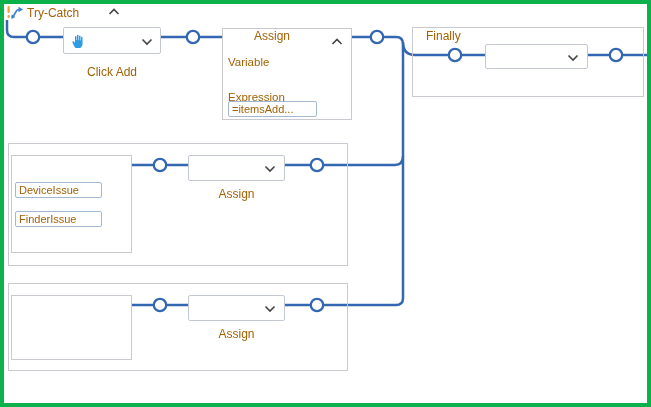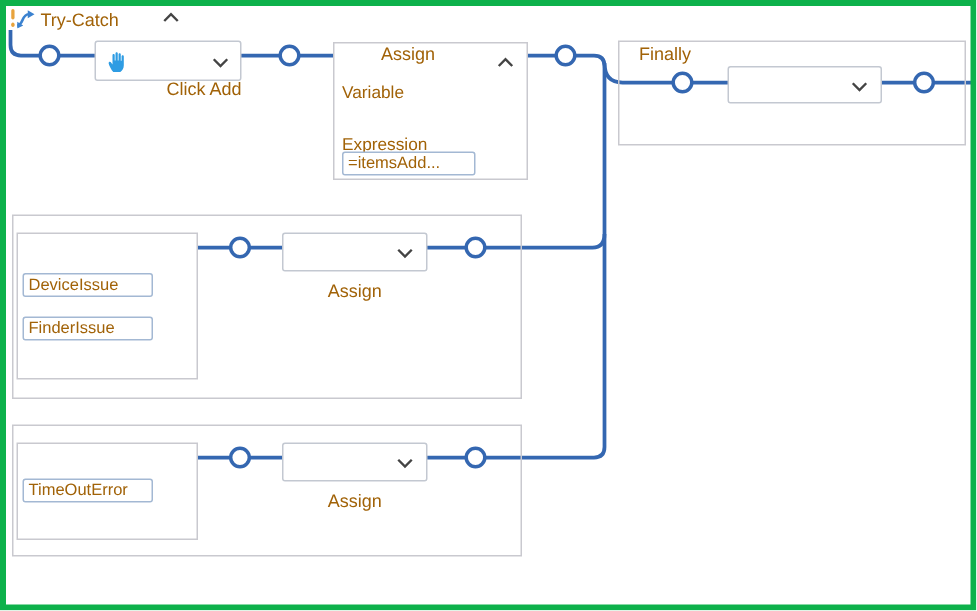--- a/index.html
+++ b/index.html
@@ -73,21 +73,21 @@
   </svg>
 
   <div class="action-box" style="left:63px;top:27px;width:98px;height:27px;">
     <svg class="chev" style="left:6px;top:4px;position:absolute;" width="17" height="18" viewBox="0 0 16 16">
       <path fill="#2e9ce3" d="M5.2 14.6 C4 13.2 2.6 10.6 2.3 9.2 c-.2-.9.9-1.4 1.4-.7 l1 1.4 V4 c0-1 1.4-1 1.4 0 v3.4 h.5 V2.9 c0-1 1.4-1 1.4 0 v4.5 h.5 V3.5 c0-1 1.4-1 1.4 0 v4 h.5 V4.8 c0-1 1.4-1 1.4 0 v5.6 c0 1.9-.9 3.4-2.2 4.2 z"></path>
     </svg>
     <svg class="chev" style="right:7px;top:10px;position:absolute;left:auto;" width="12" height="8" viewBox="0 0 12 8">
       <polyline points="1.5,1.5 6,6 10.5,1.5" fill="none" stroke="#444" stroke-width="1.6"></polyline>
     </svg>
   </div>
-  <div class="action-caption" style="left:63px;top:52px;width:98px;text-align:right;">Click Add</div>
+  <div class="action-caption" style="left:63px;top:65px;width:98px;">Click Add</div>
 
   <div class="panel" style="left:222px;top:28px;width:130px;height:92px;">
     <div class="blocktitle">Assign</div>
     <svg class="chev" style="right:8px;top:9px;left:auto;position:absolute;" width="12" height="8" viewBox="0 0 12 8">
       <polyline points="1.5,6 6,1.5 10.5,6" fill="none" stroke="#444" stroke-width="1.6"></polyline>
     </svg>
     <div class="fieldlabel" style="left:5px;top:27px;">Variable</div>
     <div class="fieldlabel" style="left:5px;top:46px;margin-top:16px;">Expression</div>
     <div class="textfield" style="left:5px;top:72px;width:89px;height:16px;">=itemsAdd...</div>
   </div>
@@ -106,21 +106,20 @@
   <div class="textfield" style="left:15px;top:182px;width:87px;height:16px;">DeviceIssue</div>
   <div class="action-box" style="left:188px;top:155px;width:97px;height:26px;">
     <svg class="chev" style="right:8px;top:9px;left:auto;position:absolute;" width="12" height="8" viewBox="0 0 12 8">
       <polyline points="1.5,1.5 6,6 10.5,1.5" fill="none" stroke="#444" stroke-width="1.6"></polyline>
     </svg>
   </div>
   <div class="action-caption" style="left:188px;top:187px;width:97px;">Assign</div>
 
   <div class="container-rect" style="left:8px;top:283px;width:340px;height:88px;"></div>
   <div class="panel" style="left:11px;top:295px;width:121px;height:65px;"></div>
-  <div class="textfield" style="left:15px;top:319px;width:87px;height:16px;">TimeOutError</div>
   <div class="action-box" style="left:188px;top:295px;width:97px;height:26px;">
     <svg class="chev" style="right:8px;top:9px;left:auto;position:absolute;" width="12" height="8" viewBox="0 0 12 8">
       <polyline points="1.5,1.5 6,6 10.5,1.5" fill="none" stroke="#444" stroke-width="1.6"></polyline>
     </svg>
   </div>
   <div class="action-caption" style="left:188px;top:327px;width:97px;">Assign</div>
 
   <div class="frame"></div>
 </div>
 

